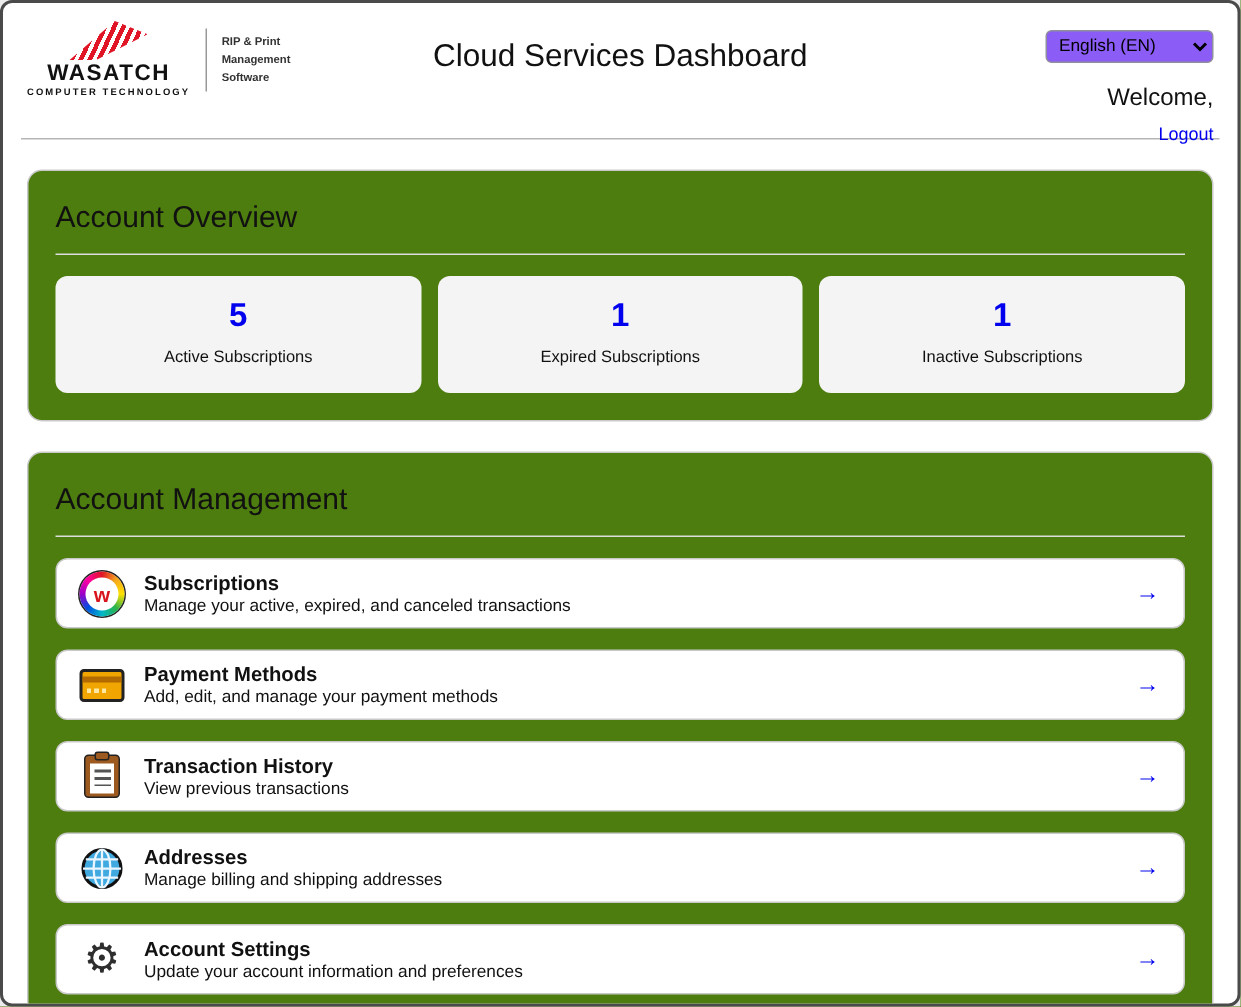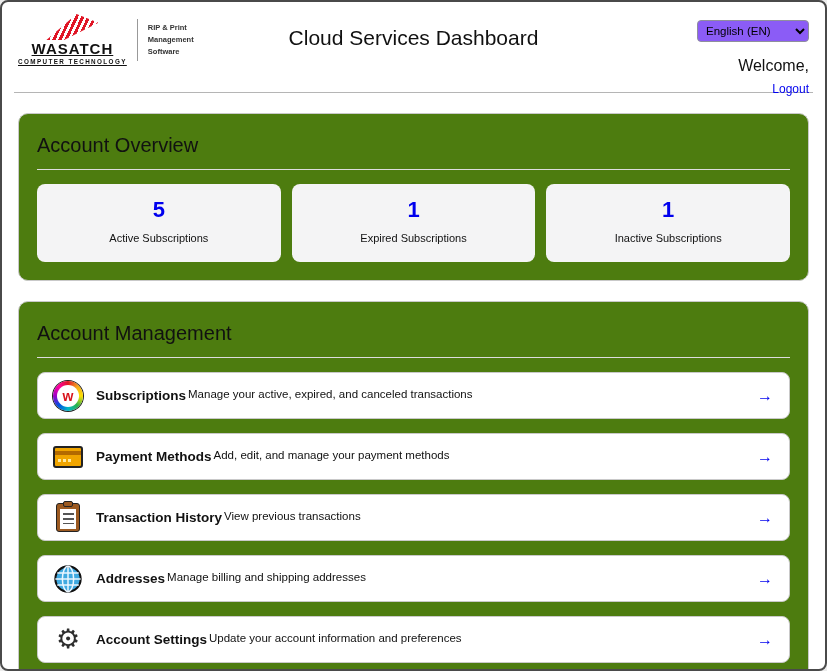--- a/index.html
+++ b/index.html
@@ -19,21 +19,21 @@
 
   
   .header {
     display:grid;
     grid-template-columns:1fr auto 1fr;
     align-items:flex-start;
     padding:12px 16px 0 16px;
     height:90px;
   }
   .logo { display:flex; align-items:center; gap:10px; }
-  .logo-mark { display:flex; flex-direction:column; align-items:center;text-decoration:underline; }
+  .logo-mark { display:flex; flex-direction:column; align-items:center; }
   .swoosh {
     width:52px; height:26px; margin-bottom:1px;
     background:repeating-linear-gradient(115deg,#e01525 0 3px,#ffffff 3px 5.5px);
     clip-path:polygon(0 100%, 58% 0, 100% 34%, 34% 100%);
   }
   .brand { font-size:15px; font-weight:bold; letter-spacing:1px; line-height:1; }
   .sub-brand { font-size:6.3px; font-weight:bold; letter-spacing:1.4px; margin-top:2px; }
   .logo-divider { width:1px; height:42px; background:#999; }
   .tagline { font-size:7.5px; font-weight:bold; color:#333; line-height:1.6; }
   .page-title { font-size:21px; font-weight:400; padding-top:12px; white-space:nowrap; }
@@ -80,21 +80,21 @@
     border:1px solid #c9c9c9;
     border-radius:8px;
     padding:7px 16px 7px 12px;
     margin-bottom:14px;
     min-height:47px;
     background:#fff;
     cursor:pointer;
   }
   .mrow:last-child { margin-bottom:2px; }
   .mrow .icon-box { width:36px; min-width:36px; display:flex; justify-content:center; margin-right:10px; }
-  .mrow .texts { display:flex; gap:2px; }
+  .mrow .texts { display:flex; flex-direction:column; gap:2px; }
   .mrow .title { font-size:13.5px; font-weight:bold; }
   .mrow .desc { font-size:11.5px; color:#111; }
   .arrow { margin-left:auto; color:#0000ee; font-size:16px; font-weight:bold; }
 
   
   .icon-wasatch {
     width:30px; height:30px; border-radius:50%;
     background:conic-gradient(#e01525,#f5a81c,#ffe000,#2bb34b,#00b7c8,#0050e0,#9b00c8,#ff00a0,#e01525);
     box-shadow:0 0 0 1px #222;
     display:flex; align-items:center; justify-content:center;

